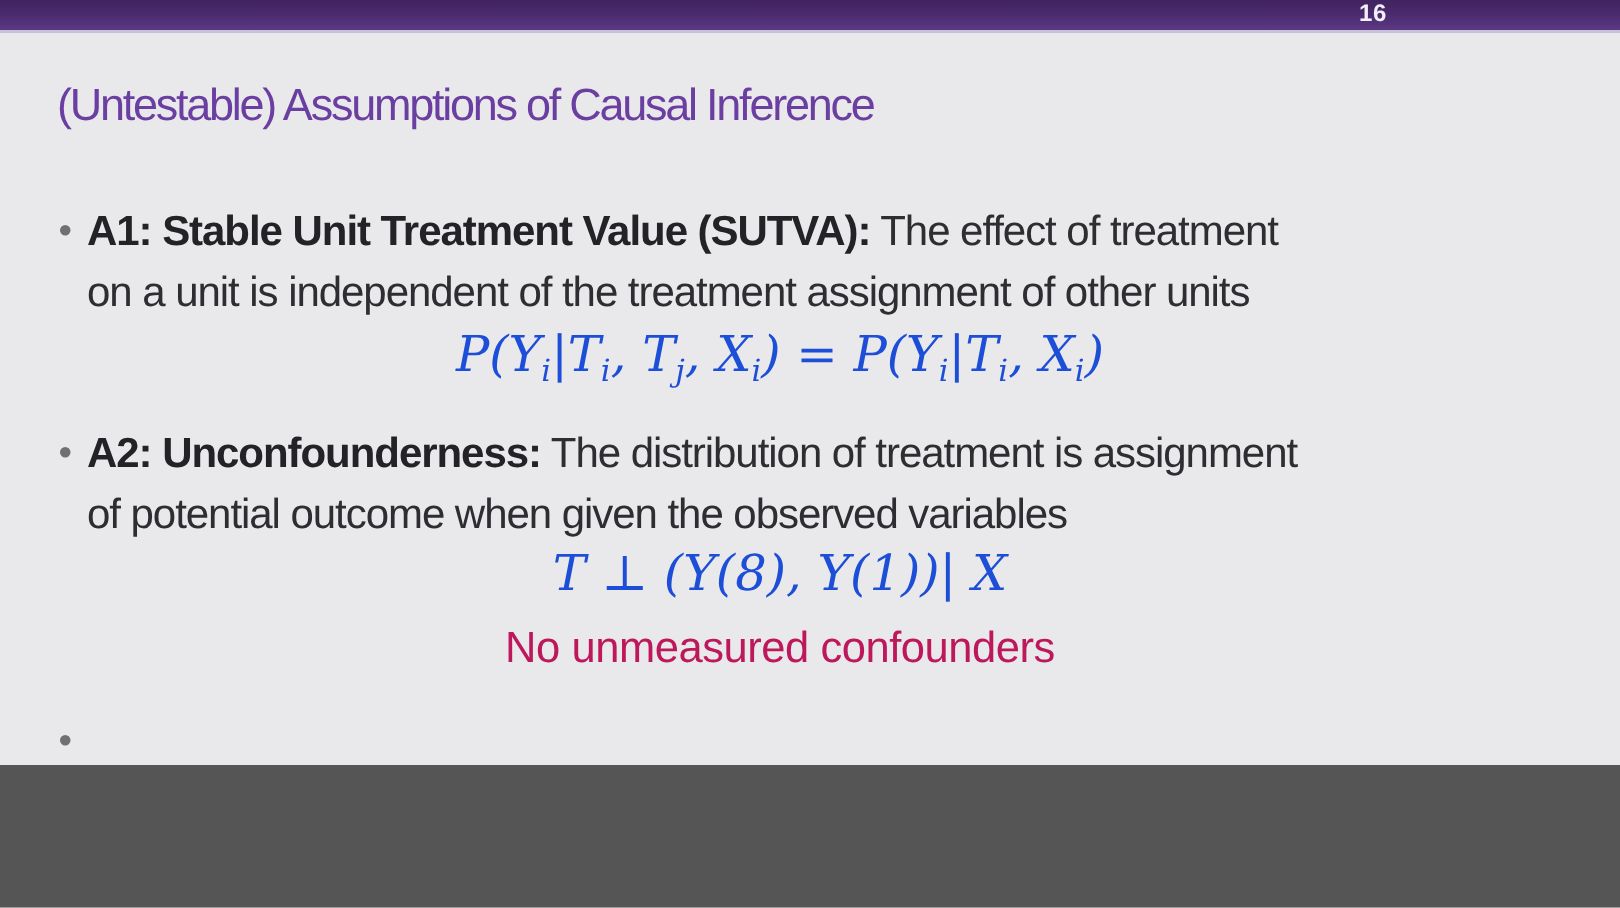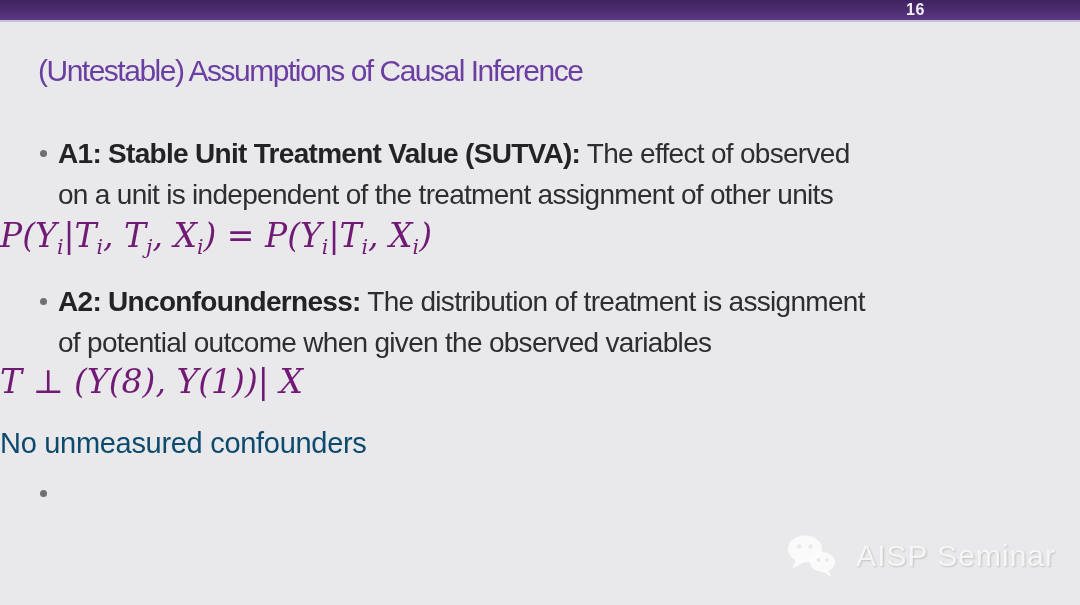--- a/index.html
+++ b/index.html
@@ -3,21 +3,21 @@
 <meta charset="utf-8">
 <style>
   html, body {
     margin: 0;
     padding: 0;
     background: #555;
   }
   .slide {
     position: relative;
     width: 1080px;
-    height: 605px;
+    height: 510px;
     background: #e9e8ea;
     overflow: hidden;
     font-family: "Liberation Sans", sans-serif;
     text-decoration: underline;
   }
 
   
   .topbar {
     position: absolute;
     left: 0; top: 0;
@@ -73,42 +73,44 @@
   .bullet .bline { display: block; white-space: nowrap; }
   .b1 { top: 133px; }
   .b2 { top: 281px; }
   .b3 { top: 473px; }
 
   
   .formula {
     position: absolute;
     left: 0;
     right: 40px;
+    text-align: center;
     font-family: "DejaVu Serif", "Liberation Serif", serif;
     font-style: italic;
     font-size: 33px;
-    color: #701a75;
+    color: #1d4ed8;
     white-space: nowrap;
   }
   .formula sub {
     font-size: 62%;
     line-height: 0;
     vertical-align: -0.35em;
   }
   .f1 { top: 216px; }
   .f2 { top: 362px; }
   .f3 { top: 552px; }
 
   .formula-note {
     position: absolute;
     left: 0;
     right: 40px;
-    top: 427px;
+    top: 416px;
+    text-align: center;
     font-size: 29px;
-    color: #0c4a6e;
+    color: #be185d;
     letter-spacing: -0.3px;
   }
 
   
   .watermark {
     position: absolute;
     right: 24px;
     top: 534px;
     display: flex;
     align-items: center;
@@ -129,21 +131,21 @@
 
 <div class="slide">
 
   <div class="topbar"></div>
   <span class="pagenum">16</span>
 
   <h1 class="title">(Untestable) Assumptions of Causal Inference</h1>
 
   <div class="bullet b1">
     <span class="dot"></span>
-    <span class="bline"><b>A1: Stable Unit Treatment Value (SUTVA):</b><span> The effect of observed</span></span>
+    <span class="bline"><b>A1: Stable Unit Treatment Value (SUTVA):</b><span> The effect of treatment</span></span>
     <span class="bline">on a unit is independent of the treatment assignment of other units</span>
   </div>
 
   <div class="formula f1"><span>P(Y</span><sub>i</sub><span>|T</span><sub>i</sub><span>, T</span><sub>j</sub><span>, X</span><sub>i</sub><span>) = P(Y</span><sub>i</sub><span>|T</span><sub>i</sub><span>, X</span><sub>i</sub><span>)</span></div>
 
   <div class="bullet b2">
     <span class="dot"></span>
     <span class="bline"><b>A2: Unconfounderness:</b><span> The distribution of treatment is assignment</span></span>
     <span class="bline">of potential outcome when given the observed variables</span>
   </div>

